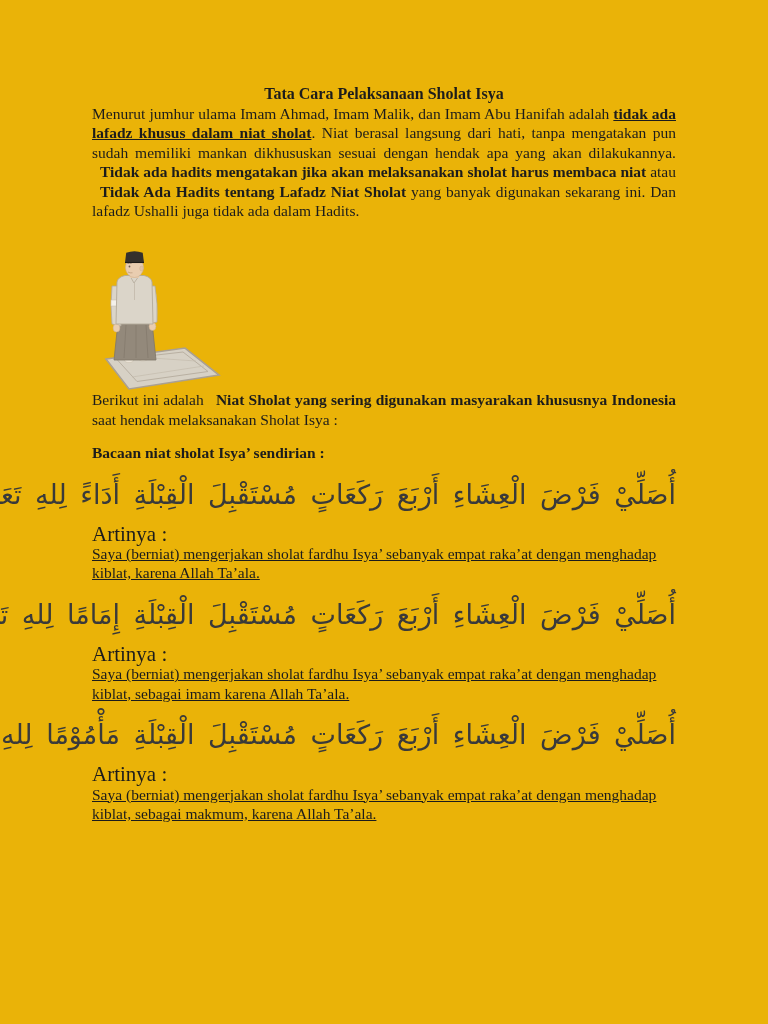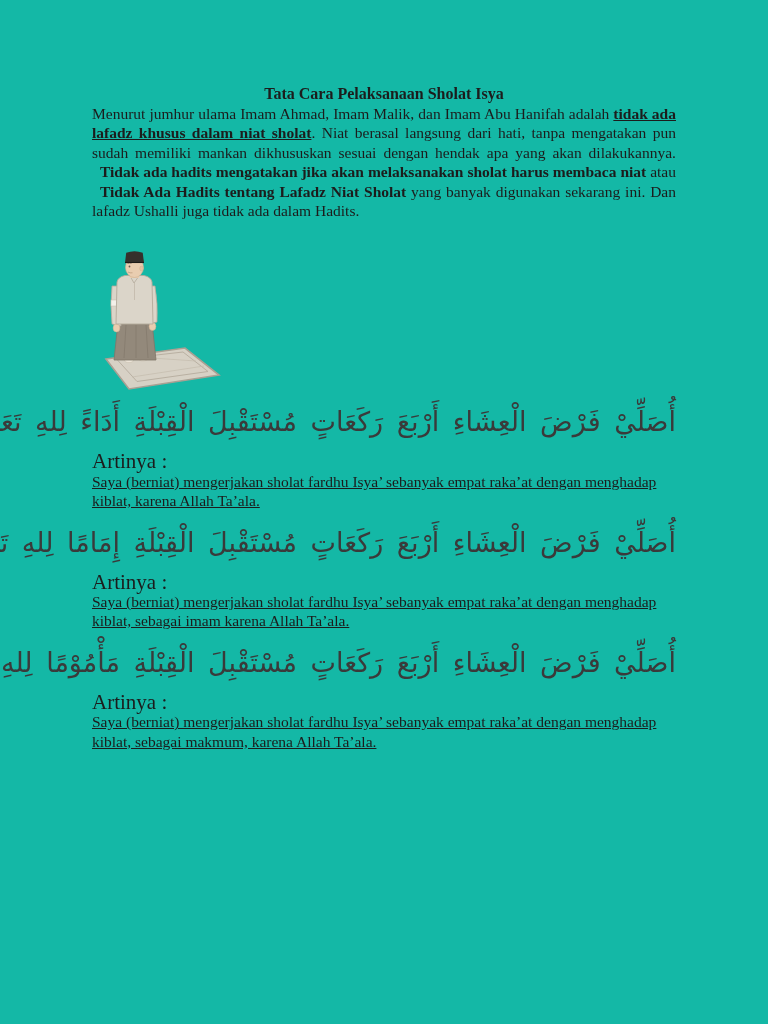--- a/index.html
+++ b/index.html
@@ -1,19 +1,19 @@
 <!DOCTYPE html>
 <html><head>
 <meta charset="utf-8">
 <style>
   html,body { margin:0; padding:0; background:#ffffff; }
   .page {
     position:relative;
     width:768px; height:1024px;
-    background:#14b8a6;
+    background:#eab308;
     overflow:hidden;
     font-family:"Liberation Serif", serif;
     color:#1c1c1c;
   }
   .content {
     position:absolute;
     left:92px; top:0;
     width:584px;
   }
   .doc-title {
@@ -113,22 +113,24 @@
           <path d="M35.5,15.5 Q37.5,14.5 39.5,15.3" fill="none" stroke="#6b5c4e" stroke-width="0.7"></path>
           <path d="M36,24 Q38,25.3 40.5,24.8" fill="none" stroke="#b08f6f" stroke-width="0.6"></path>
           <ellipse cx="49.5" cy="20.5" rx="1.8" ry="2.4" fill="#e2c2a2" stroke="#cdb091" stroke-width="0.5"></ellipse>
 
           <path d="M33,14.5 L52,14.5 L50.7,4.8 Q42.5,1.6 34.2,4.8 Z" fill="#35302c"></path>
           <path d="M33,14.5 L52,14.5" stroke="#1e1b18" stroke-width="1.1"></path>
         </g>
       </svg>
     </div>
 
+    <p class="body-par lead"><span class="">Berikut ini adalah </span><span class="seg-b">Niat Sholat yang sering digunakan masyarakan khususnya Indonesia</span><span class=""> saat hendak melaksanakan Sholat Isya :</span></p>
 
     <div class="sect">
+      <p class="section-heading">Bacaan niat sholat Isya’ sendirian :</p>
       <div class="arabic-line" dir="rtl">أُصَلِّيْ فَرْضَ الْعِشَاءِ أَرْبَعَ رَكَعَاتٍ مُسْتَقْبِلَ الْقِبْلَةِ أَدَاءً لِلهِ تَعَالَى •</div>
       <p class="meaning-label">Artinya :</p>
       <p class="meaning-text">Saya (berniat) mengerjakan sholat fardhu Isya’ sebanyak empat raka’at dengan menghadap kiblat, karena Allah Ta’ala.</p>
     </div>
 
     <div class="sect">
       <div class="arabic-line" dir="rtl">أُصَلِّيْ فَرْضَ الْعِشَاءِ أَرْبَعَ رَكَعَاتٍ مُسْتَقْبِلَ الْقِبْلَةِ إِمَامًا لِلهِ تَعَالَى •</div>
       <p class="meaning-label">Artinya :</p>
       <p class="meaning-text">Saya (berniat) mengerjakan sholat fardhu Isya’ sebanyak empat raka’at dengan menghadap kiblat, sebagai imam karena Allah Ta’ala.</p>
     </div>

